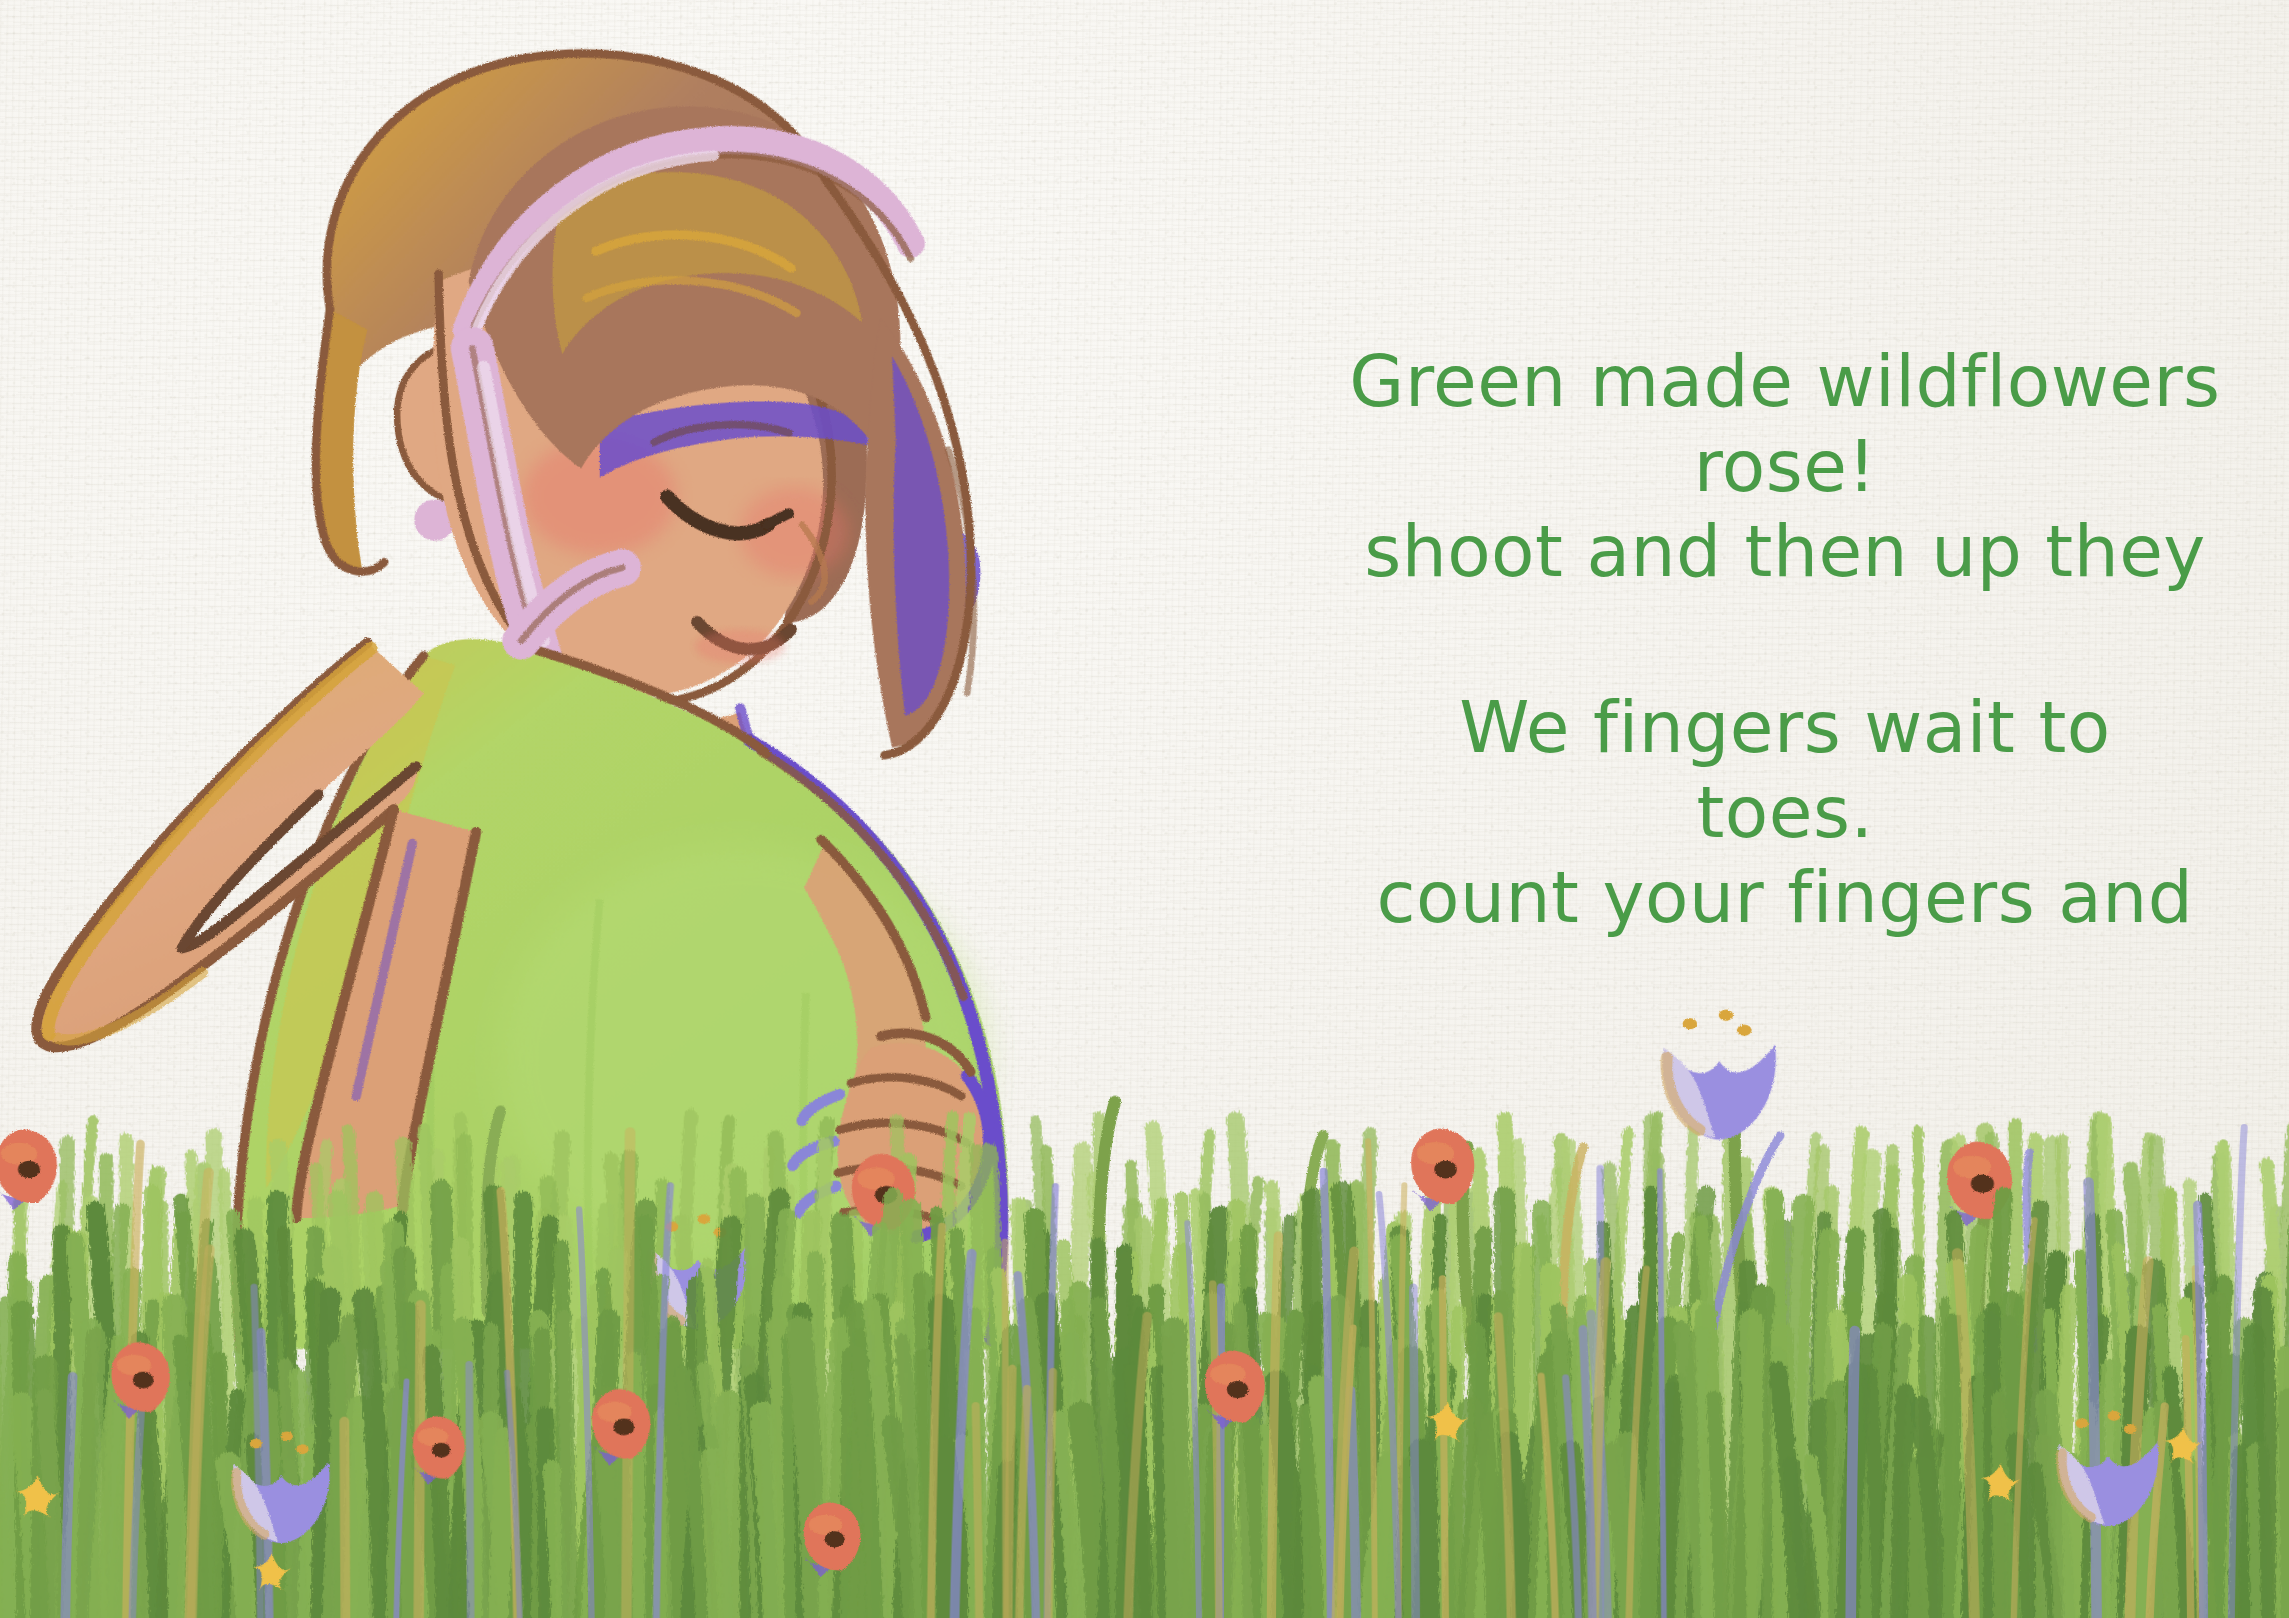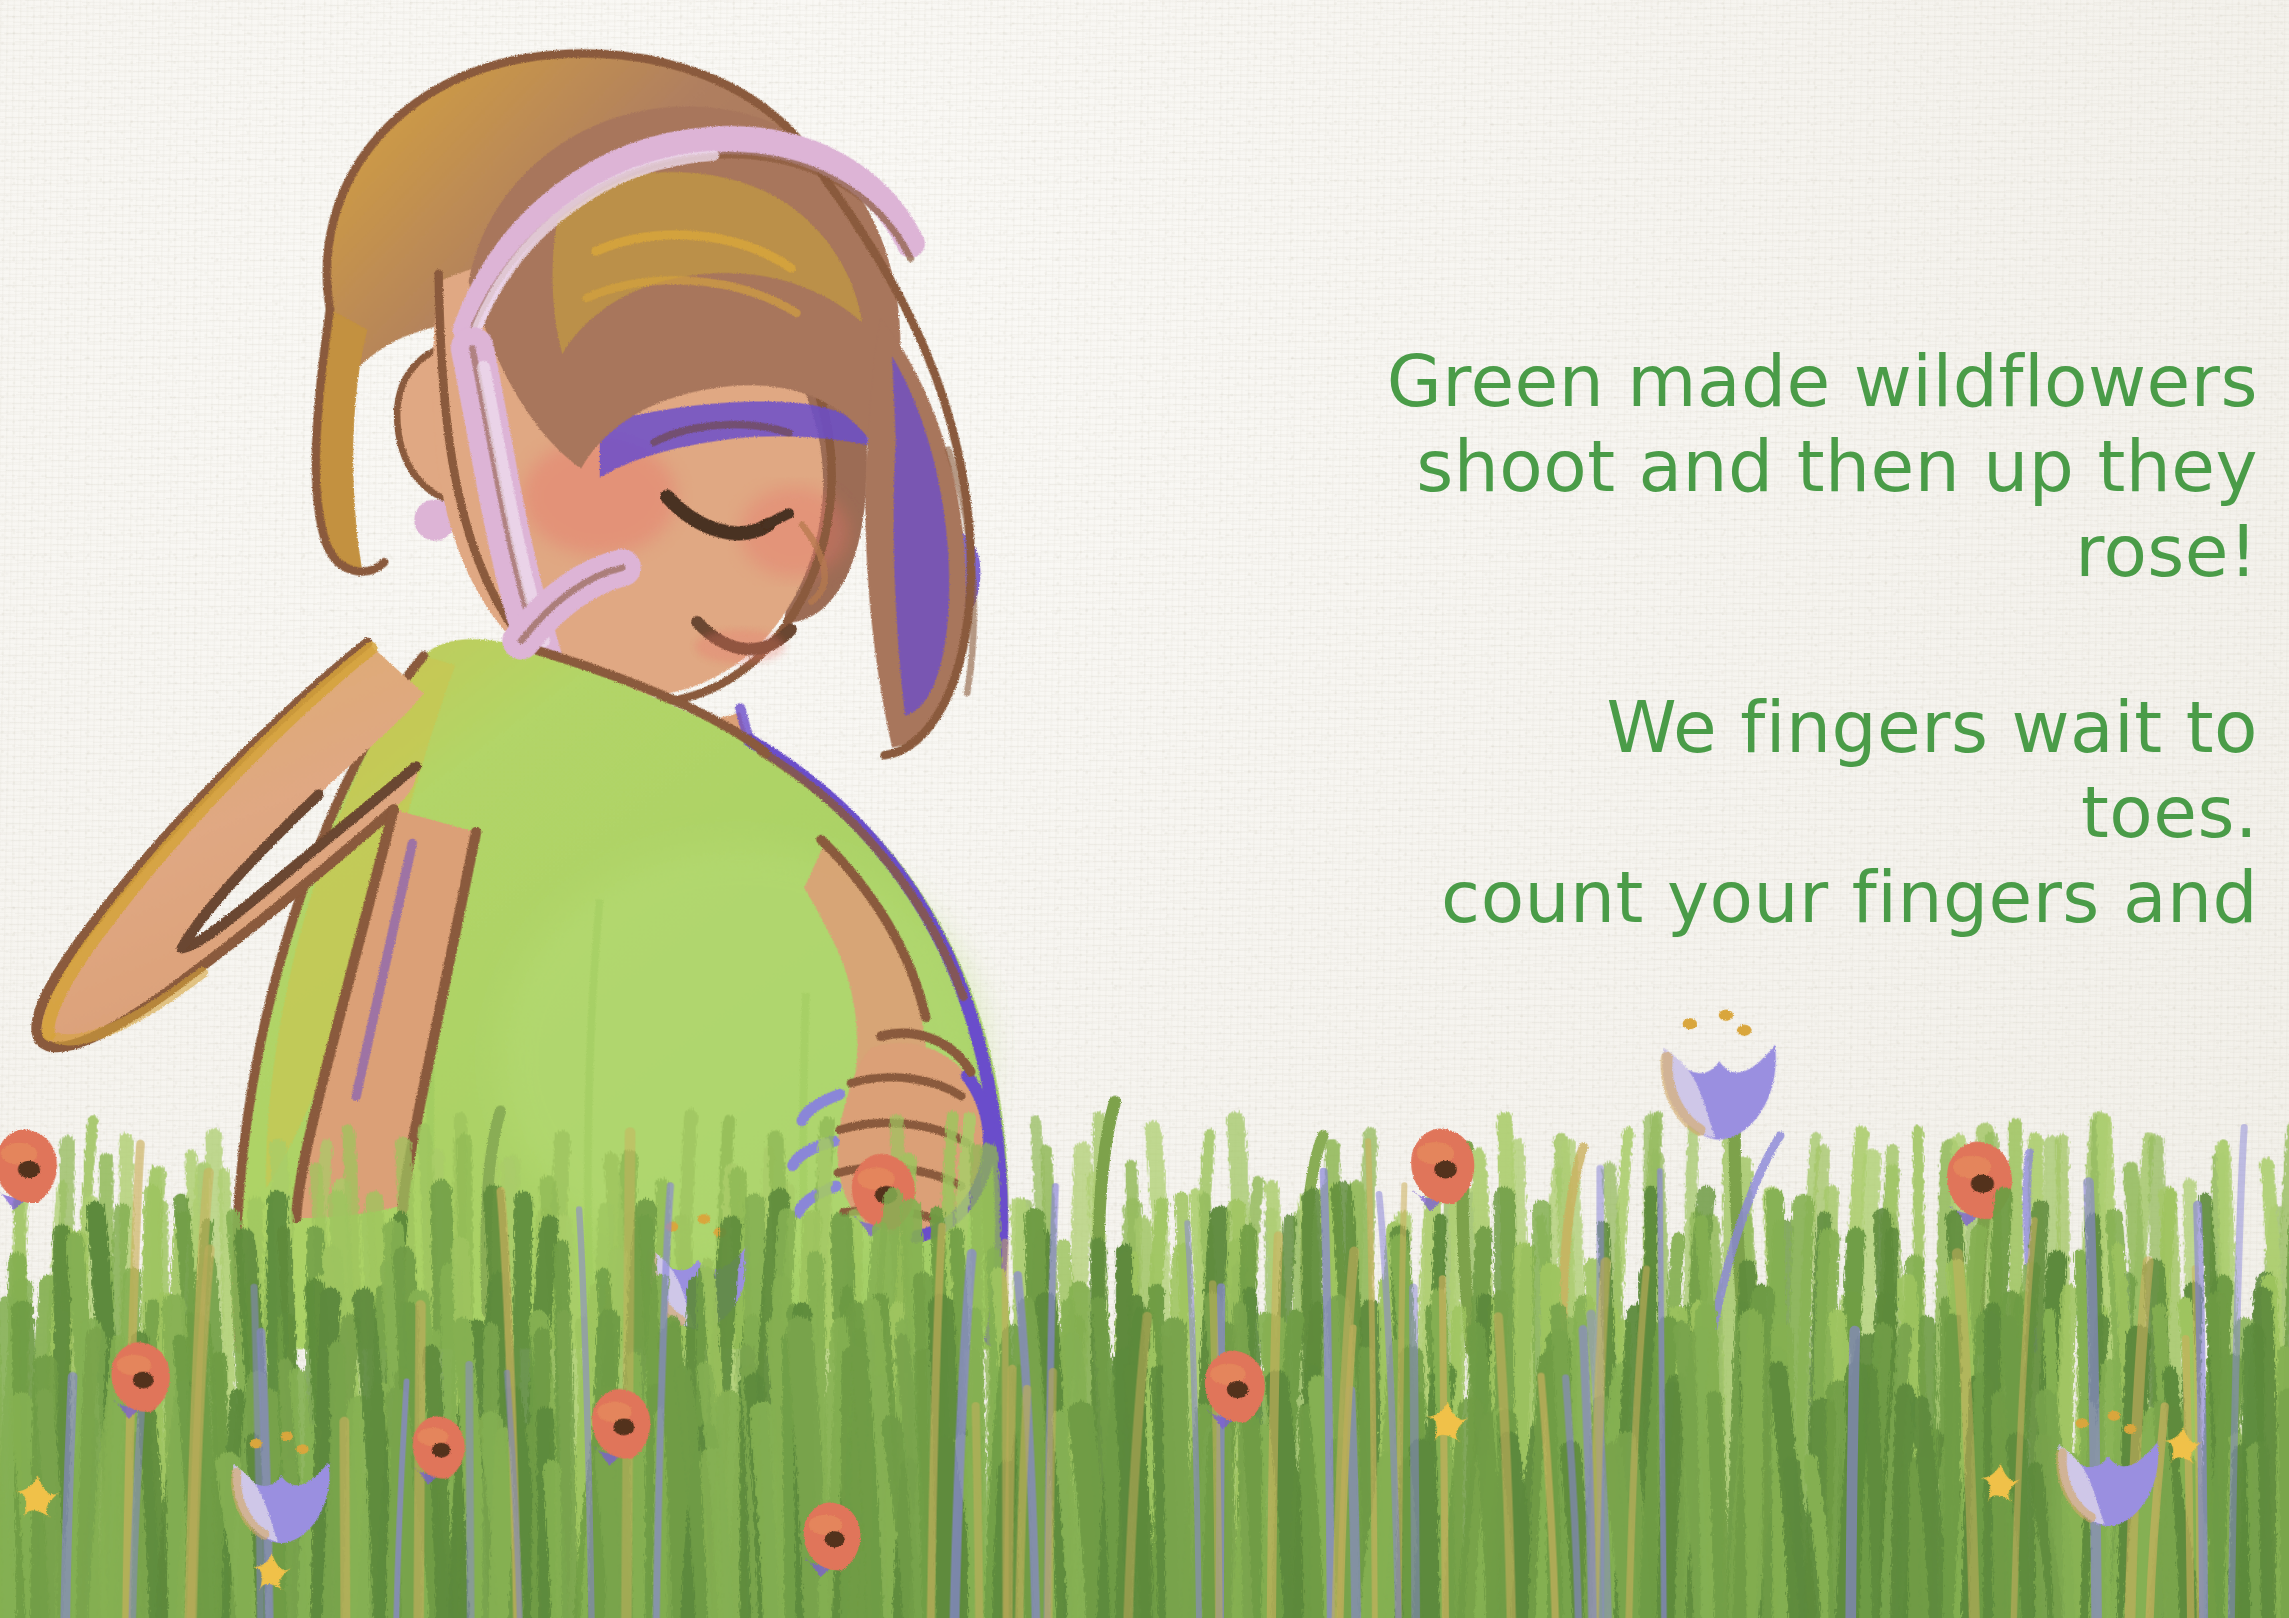--- a/index.html
+++ b/index.html
@@ -25,21 +25,21 @@
       radial-gradient(circle at 12% 18%, rgba(200,196,182,.22) 0 0.9px, transparent 1.9px),
       radial-gradient(circle at 47% 63%, rgba(200,196,182,.20) 0 0.9px, transparent 1.9px),
       radial-gradient(circle at 78% 32%, rgba(200,196,182,.20) 0 0.9px, transparent 1.9px),
       radial-gradient(circle at 88% 81%, rgba(200,196,182,.18) 0 0.9px, transparent 1.9px),
       radial-gradient(circle at 26% 88%, rgba(200,196,182,.18) 0 0.9px, transparent 1.9px);
     background-size:21.5px 19.7px, 29px 27px, 18px 25px, 35px 31px, 27px 18px;
   }
   
   #verse{
     position:absolute;left:1312px;top:339px;width:946px;
-    text-align:right;
+    text-align:center;
     color:#4a9c48;
     font-family:"DejaVu Sans", sans-serif;
     font-size:71px;line-height:1.20;
     letter-spacing:0.5px;
     font-weight:400;
   }
   #verse .stanza{margin:0;}
   #verse .gap{height:90px;}
   svg{display:block;}
 </style>
@@ -1026,22 +1026,22 @@
             <path d="M2135 1561.9 Q2144.586649684255 1588.1148913032994 2156.969405526418 1577.8617074299386 Q2135 1595.08 2148.577839327956 1603.6882925700613 Q2125.413350315745 1588.1148913032994 2121.422160672044 1603.6882925700613 Q2129.075124656892 1576.8451086967004 2113.030594473582 1577.8617074299386 Q2129.075124656892 1576.8451086967004 2135 1561.9 Z" fill="#f0c148"></path>
             <path d="M2330 1523 Q2339.1301425564334 1547.9665631459995 2350.9232433584934 1538.201626123751 Q2330 1554.6 2342.9312755504343 1562.798373876249 Q2320.8698574435666 1547.9665631459995 2317.0687244495657 1562.798373876249 Q2324.357261577992 1537.2334368540005 2309.0767566415066 1538.201626123751 Q2324.357261577992 1537.2334368540005 2330 1523 Z" fill="#f0c148"></path>
           </g>
         </g>
     </g>
   </svg>
 
   <div id="verse">
     <div class="stanza">
       <div>Green made wildflowers</div>
+      <div>rose!</div>
       <div>shoot and then up they</div>
-      <div>rose!</div>
     </div>
     <div class="gap"></div>
     <div class="stanza">
       <div>We fingers wait to</div>
       <div>toes.</div>
       <div>count your fingers and</div>
     </div>
   </div>
 
 </div>

